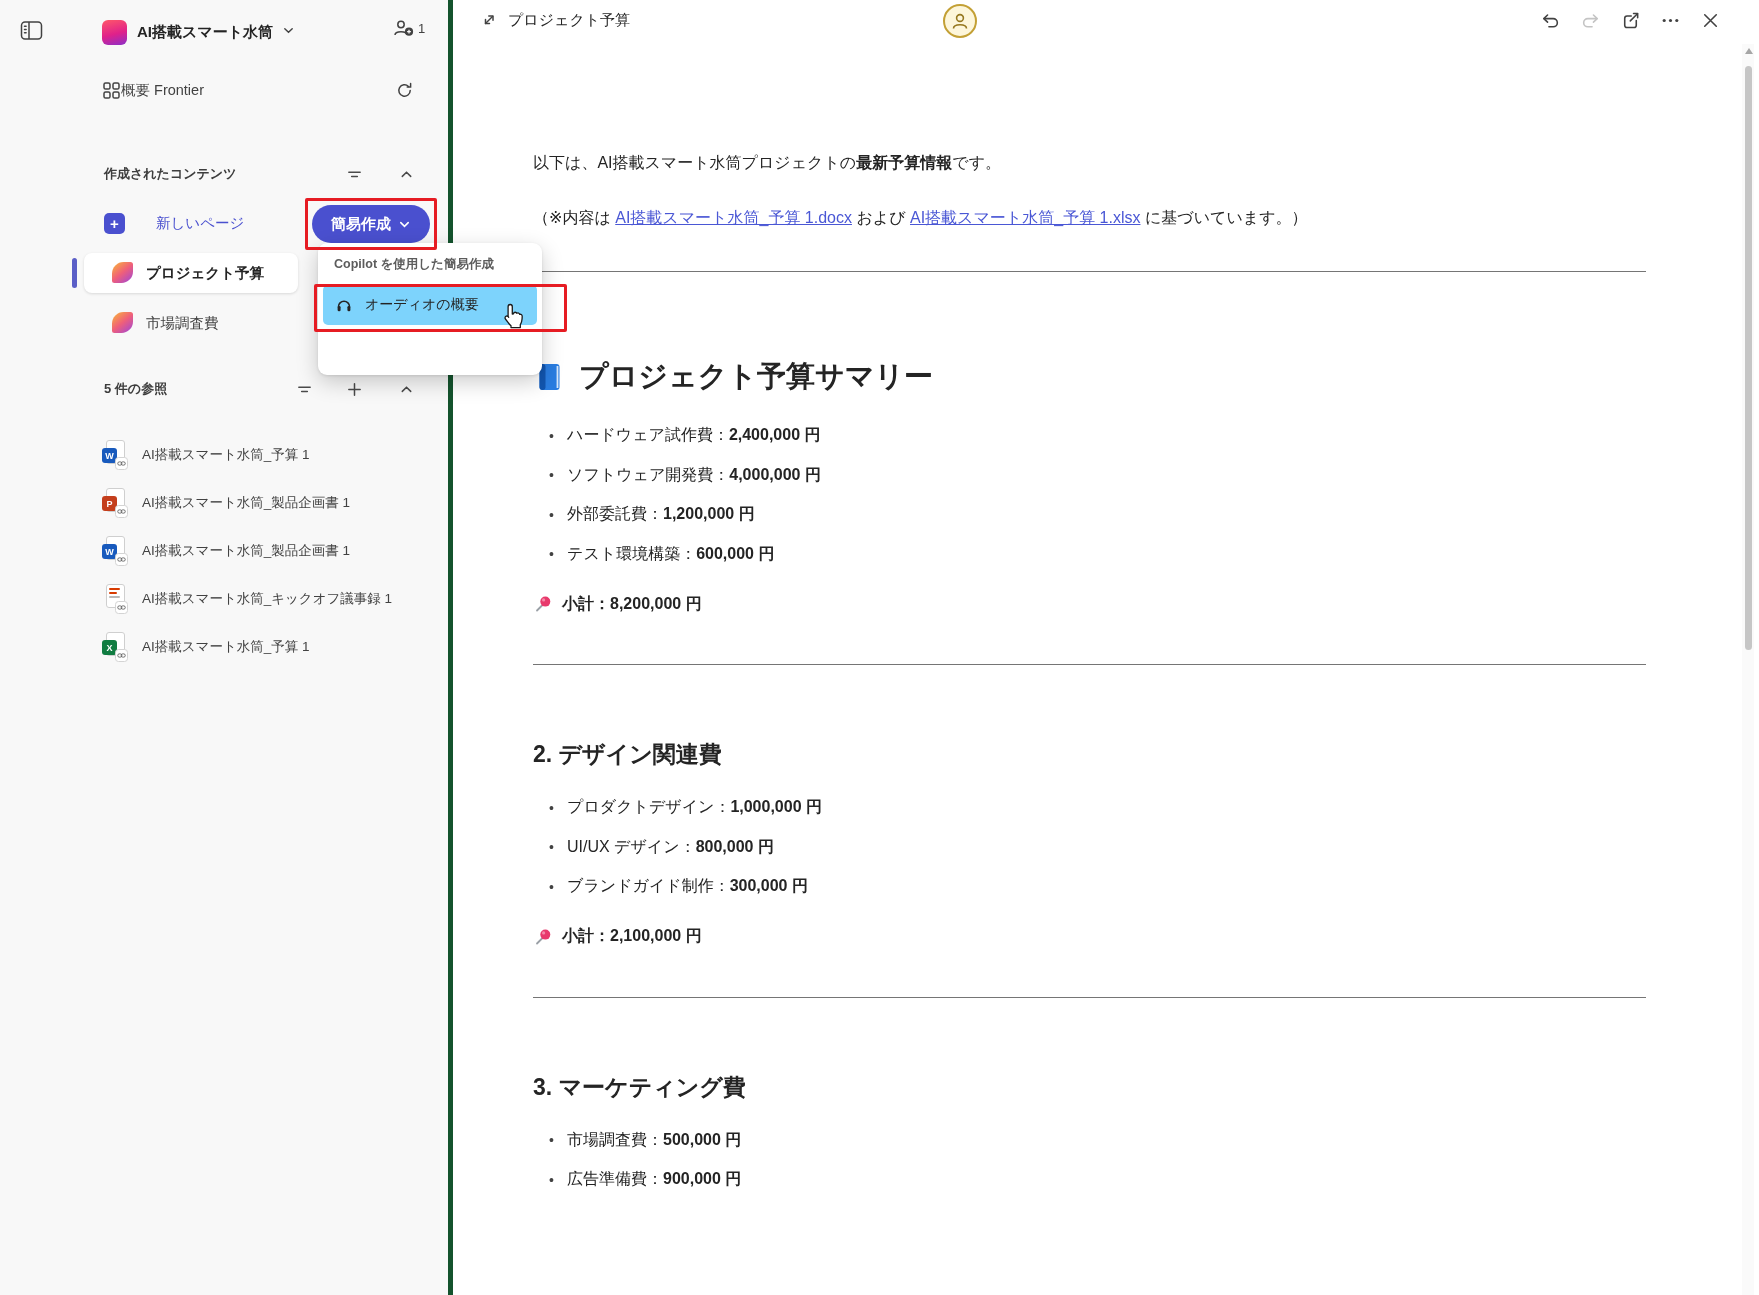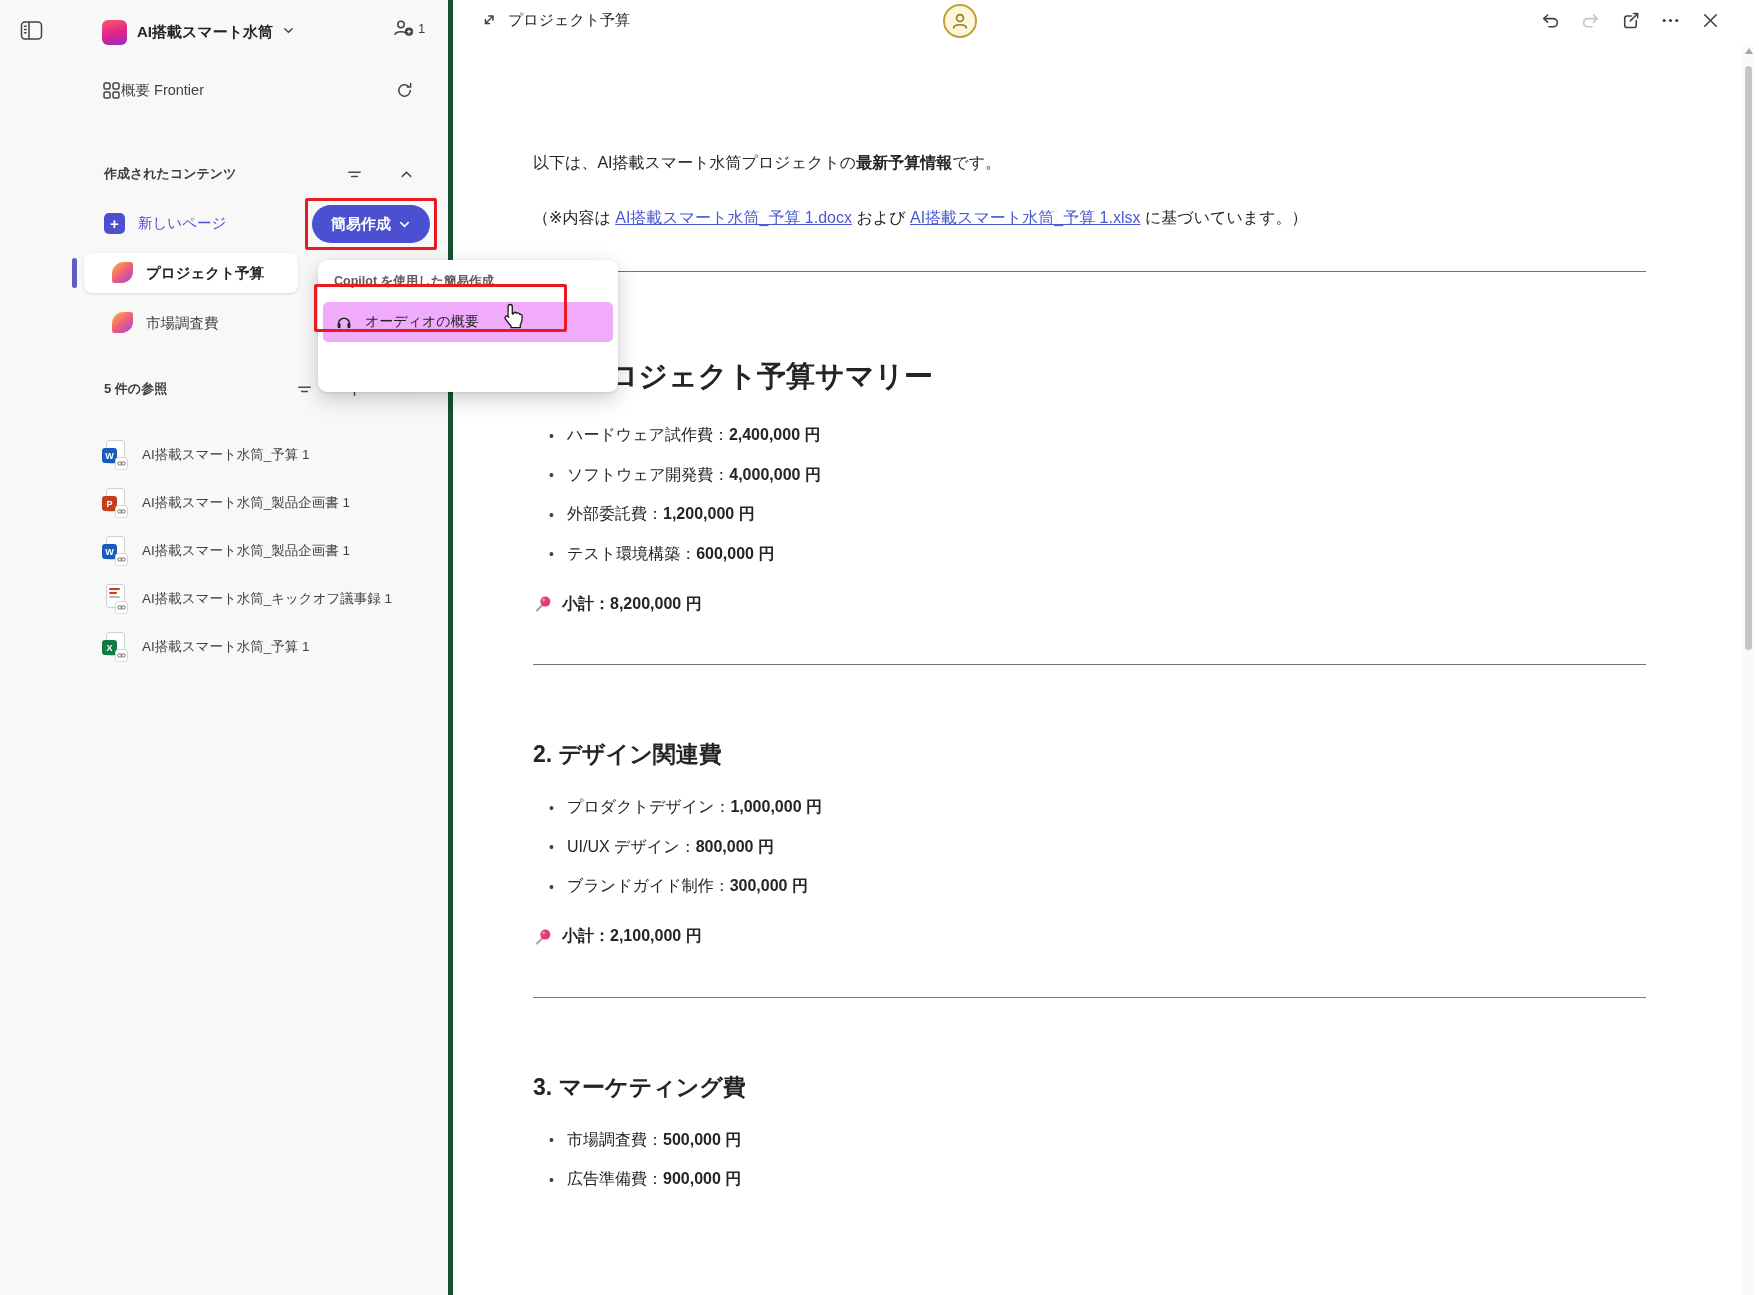--- a/index.html
+++ b/index.html
@@ -24,21 +24,21 @@
   .refresh-btn { position:absolute; left:392px; top:78px; width:24px; height:24px; }
 
   .section-head { position:absolute; left:104px; font-size:13px; font-weight:700; color:#3d3d3d; }
   .head-created { top:165px; }
   .head-refs { top:380px; }
   .side-ic { position:absolute; width:24px; height:24px; display:flex; align-items:center; justify-content:center; cursor:pointer; }
 
   .newpage-row { position:absolute; left:104px; top:203px; height:40px; display:flex; align-items:center; cursor:pointer; }
   .newpage-tile { width:21px; height:21px; border-radius:5px; background:#4a50cf; color:#fff;
     display:flex; align-items:center; justify-content:center; font-size:15px; font-weight:700; line-height:1; }
-  .newpage-label { margin-left:13px; font-size:14.5px; color:#4a50cf; }
+  .newpage-label { margin-left:31px; font-size:14.5px; color:#4a50cf; }
 
   .quick-create-btn { position:absolute; left:312px; top:205px; width:118px; height:38px;
     background:#4a50cf; border:none; border-radius:19px; color:#fff; font-size:15px; font-weight:600;
     display:flex; align-items:center; justify-content:center; gap:7px; cursor:pointer;
     font-family:inherit; z-index:30;text-align:right; }
 
   .pages { position:absolute; left:72px; top:253px; width:228px; }
   .page-row { position:relative; height:40px; margin-bottom:10px; cursor:pointer; }
   .page-card { position:absolute; left:12px; top:0; width:214px; height:40px; background:#fff;
     border-radius:8px; box-shadow:0 1px 3px rgba(0,0,0,.13); display:none; }
@@ -60,27 +60,27 @@
     border:1px solid #cfcfcf; border-radius:3px; }
   .file-tile { position:absolute; left:0; top:8px; width:15px; height:15px; border-radius:3px;
     color:#fff; font-size:9px; font-weight:700; display:flex; align-items:center; justify-content:center; }
   .dashes { position:absolute; left:7px; top:4px; width:13px; }
   .dashes i { display:block; height:2px; margin-bottom:2px; border-radius:1px; }
   .link-badge { position:absolute; left:13px; top:17px; width:13px; height:13px; background:#fff;
     border:1px solid #d4d4d4; border-radius:3.5px; display:flex; align-items:center; justify-content:center; }
   .file-label { margin-left:10px; font-size:13.5px; color:#424242; white-space:nowrap; }
 
   
-  .menu { position:absolute; left:318px; top:260px; width:300px; height:132px; background:#fff;
+  .menu { position:absolute; left:318px; top:243px; width:224px; height:132px; background:#fff;
     border-radius:9px; box-shadow:0 7px 22px rgba(0,0,0,.2), 0 1px 3px rgba(0,0,0,.1); z-index:40;text-align:center; }
   .menu-header { position:absolute; left:16px; top:13px; font-size:12.5px; font-weight:700; color:#5c5c5c; }
   .menu-items { position:absolute; left:5px; top:42px; right:5px; }
   .menu-item { height:40px; display:flex; align-items:center; gap:12px; padding:0 12px;
     border-radius:5px; font-size:14px; color:#242424; cursor:pointer; }
-  .menu-item.hl { background:#f0abfc; }
+  .menu-item.hl { background:#7dd3fc; }
 
   
   .anno { position:absolute; border:3px solid #e61c23; border-radius:2px; z-index:60; pointer-events:none; }
   .anno-btn { left:305px; top:198px; width:132px; height:52px; }
   .anno-item { left:314px; top:284px; width:253px; height:48px; }
   .cursor { position:absolute; left:502px; top:303px; z-index:100; pointer-events:none; }
 
   
   .main { position:absolute; left:454px; top:0; right:0; height:1295px; background:#fff; }
   .mh-expand { position:absolute; left:478px; top:11px; width:20px; height:20px; }

